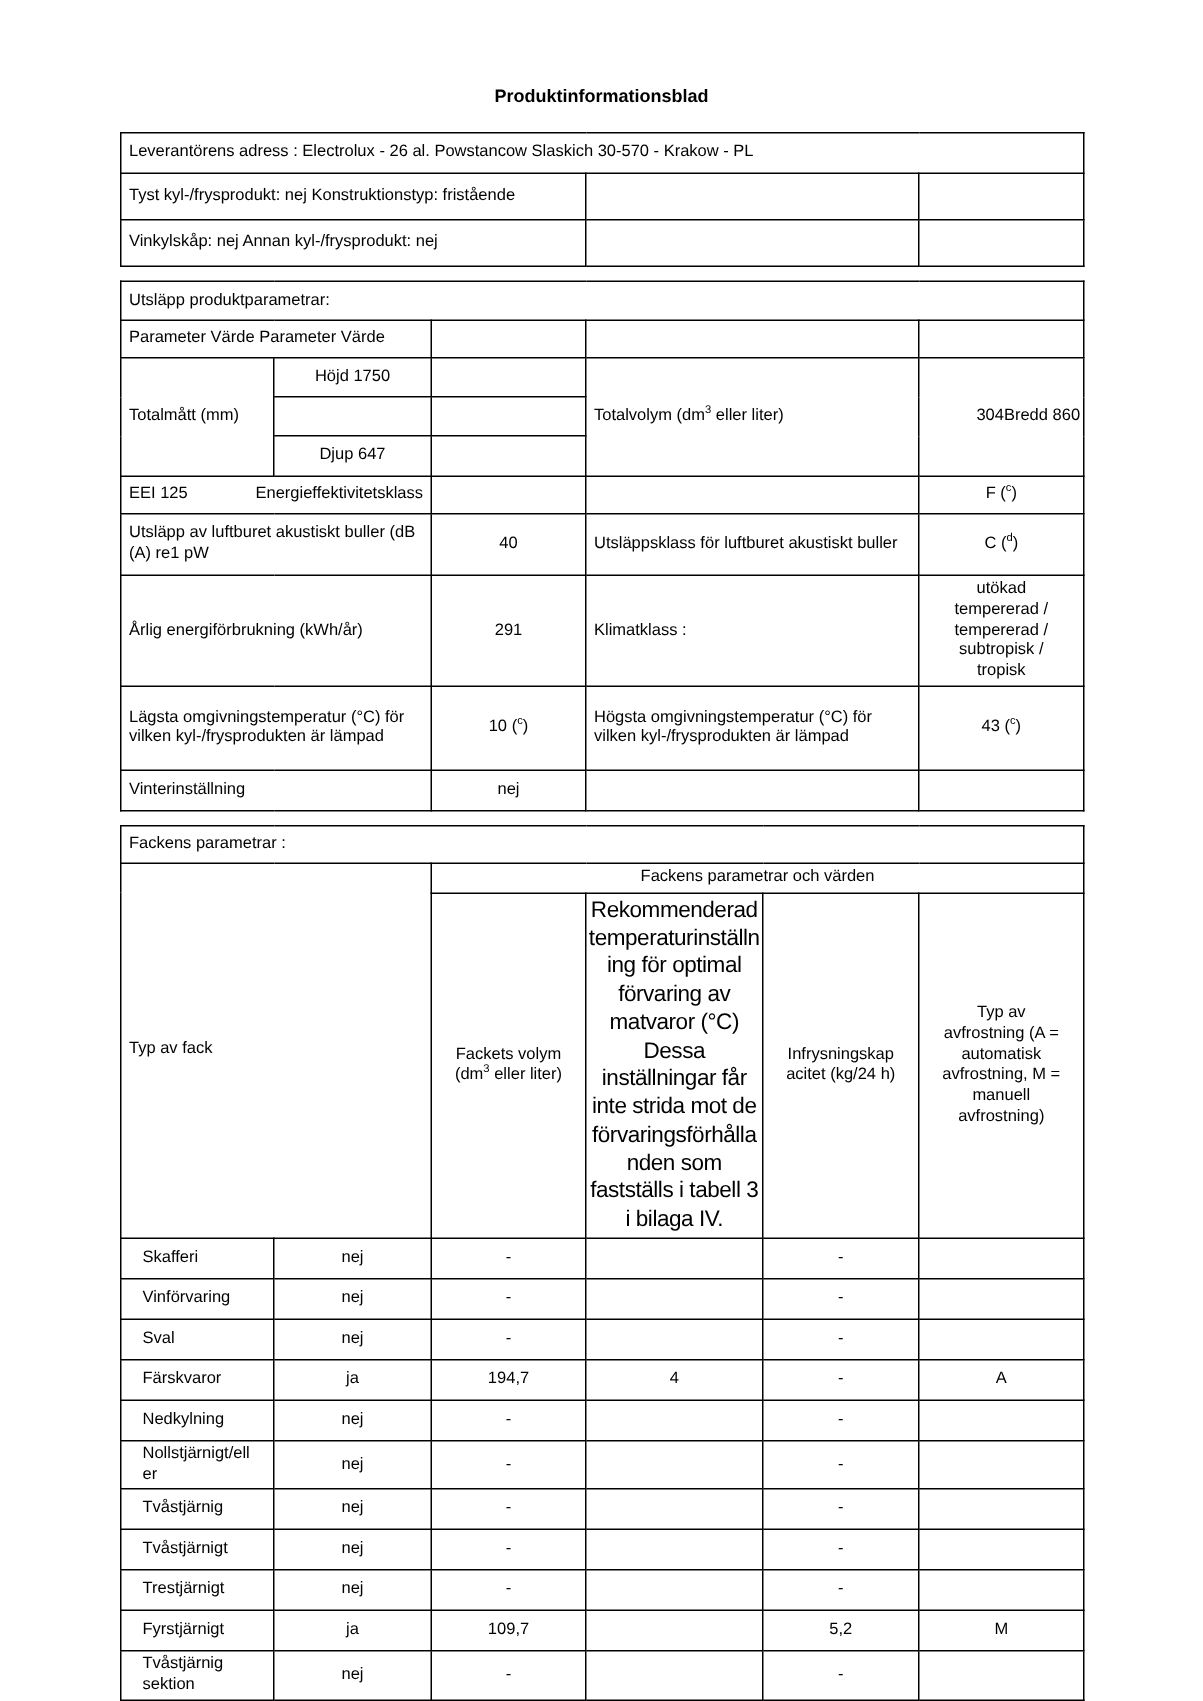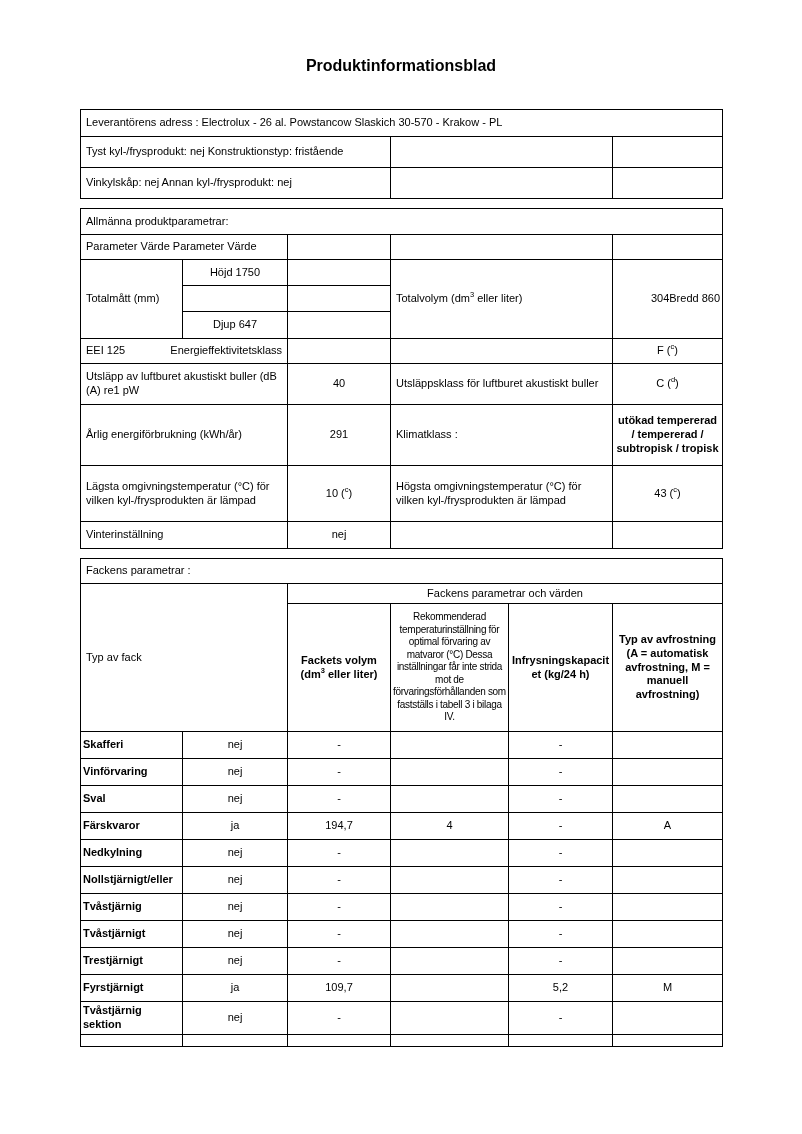--- a/index.html
+++ b/index.html
@@ -2,33 +2,33 @@
 <html><head>
 <meta charset="utf-8">
 <style>
   html,body{margin:0;padding:0;}
   body{
     width:802px;height:1134px;background:#ffffff;color:#000;
     font-family:"Liberation Sans","DejaVu Sans",sans-serif;
     overflow:hidden;
   }
   .page{padding:57px 80px 0 80px;}
-  .doc-title{text-align:center;font-weight:700;font-size:16px;margin-bottom:34px;}
+  .doc-title{text-align:center;font-weight:700;font-size:12px;margin-bottom:17px;}
   table{border-collapse:collapse;table-layout:fixed;width:642px;font-size:11px;line-height:1.25;}
   td{border:1px solid #000;padding:2px 5px;vertical-align:middle;word-wrap:break-word;overflow:hidden;}
   .tbl{margin-bottom:9px;}
   .tc{text-align:center;}
   .tright{text-align:right;padding-right:2px;}
   sup{font-size:7.5px;line-height:0;}
   .split{display:flex;justify-content:space-between;align-items:center;}
   .h12{height:12px;} .h20{height:20px;} .h25{height:25px;} .h26{height:26px;}
   .h27{height:27px;} .h31{height:31px;} .h41{height:41px;} .h56{height:56px;}
   .h61{height:61px;} .h128{height:128px;}
-  .temp-head{font-size:10px;letter-spacing:-0.3px;padding:2px 1px;}
-  .tight{padding:2px 2px;font-weight:bold;}
+  .temp-head{font-size:15px;letter-spacing:-0.3px;padding:2px 1px;}
+  .tight{padding:2px 14px;}
 </style>
 </head>
 <body>
 
 <div class="page">
 
   <div class="doc-title">Produktinformationsblad</div>
 
   <table class="tbl">
     <colgroup>
@@ -56,21 +56,21 @@
   <table class="tbl">
     <colgroup>
       <col style="width:102px">
         <col style="width:105px">
         <col style="width:103px">
       <col style="width:222px">
         <col style="width:110px">
     </colgroup>
     <tbody>
         <tr class="h26">
-      <td colspan="5">Allmänna produktparametrar:</td>
+      <td colspan="5">Utsläpp produktparametrar:</td>
     </tr>
     <tr class="h25">
       <td colspan="2">Parameter Värde Parameter Värde</td>
       <td></td>
       <td></td>
       <td></td>
     </tr>
     <tr class="h26">
       <td rowspan="3">Totalmått (mm)</td>
       <td class="tc">Höjd 1750</td>

